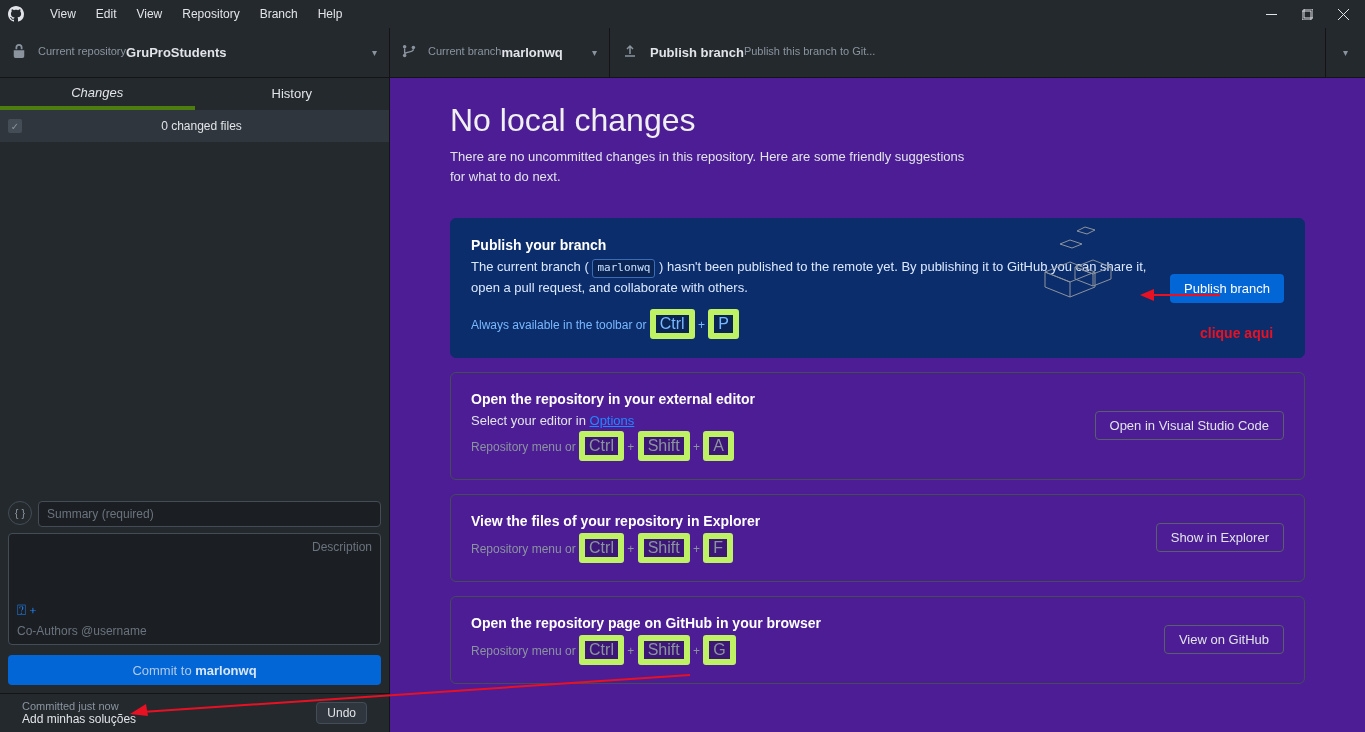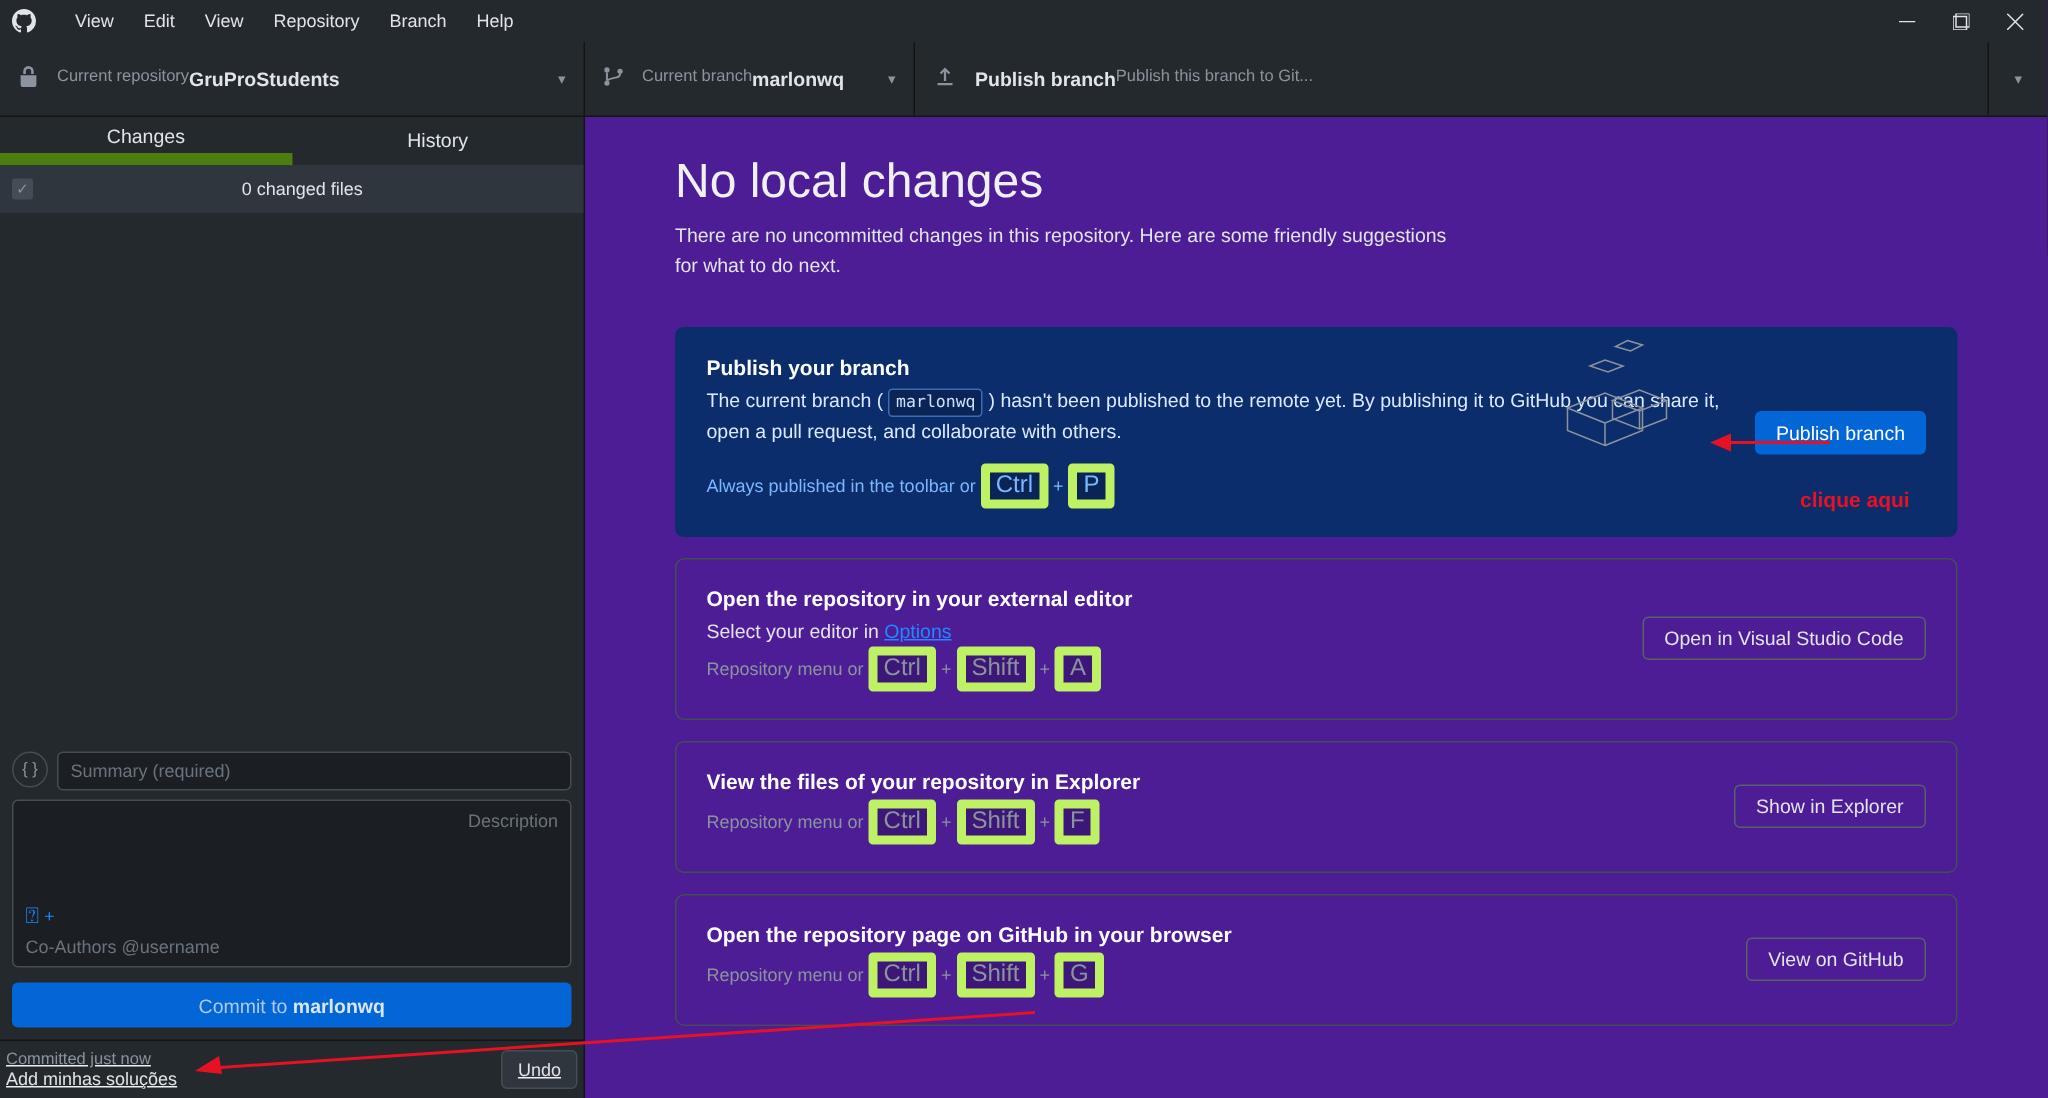--- a/index.html
+++ b/index.html
@@ -27,21 +27,21 @@
 .publish-caret-box { width: 40px; border-left: 1px solid #141414; display: flex; align-items: center; justify-content: center; color: #8b949e; font-size: 10px; }
 
 
 .main { display: flex; height: calc(732px - 78px); }
 .sidebar { width: 390px; background: #24292e; border-right: 1px solid #141414; display: flex; flex-direction: column; }
 .content { flex: 1; background: #4c1d95; padding: 24px 60px 20px 60px; overflow: auto; }
 
 
 .sb-tabs { display: flex; height: 32px; }
 .sb-tab { flex: 1; display: flex; align-items: center; justify-content: center; font-size: 13px; color: #e1e4e8; cursor: pointer; border-bottom: 2px solid transparent; }
-.sb-tab.active { border-bottom: 8px solid #4d7c0f; }
+.sb-tab.active { border-bottom: 4px solid #4d7c0f; font-style: italic; }
 
 
 .changed-bar { height: 32px; background: #2f363d; display: flex; align-items: center; padding: 0 8px; }
 .changed-bar .chk { width: 14px; height: 14px; background: #444d56; border-radius: 2px; display: flex; align-items: center; justify-content: center; color: #8b949e; font-size: 10px; }
 .changed-bar .label { flex: 1; text-align: center; color: #e1e4e8; font-size: 12px; }
 
 .sb-spacer { flex: 1; }
 
 
 .commit-form { padding: 8px; }
@@ -49,21 +49,21 @@
 .cf-avatar { width: 24px; height: 24px; border-radius: 50%; border: 1px solid #444d56; display: flex; align-items: center; justify-content: center; color: #8b949e; font-size: 11px; }
 .cf-summary { flex: 1; height: 26px; background: #1b1f23; border: 1px solid #444d56; border-radius: 4px; color: #f0f0f0; padding: 0 8px; font-size: 12px; }
 .cf-desc-box { background: #1b1f23; border: 1px solid #444d56; border-radius: 4px; padding: 6px 8px; margin-bottom: 8px; }
 .cf-desc { width: 100%; height: 56px; background: transparent; border: none; color: #f0f0f0; font-size: 12px; resize: none; outline: none; text-align: right; }
 .cf-addauthor { color: #2188ff; font-size: 15px; margin-top: 2px; }
 .cf-coauthors { color: #6a737d; font-size: 12px; margin-top: 4px; }
 .cf-commit-btn { width: 100%; height: 30px; background: #0366d6; border: none; border-radius: 4px; color: #b0c9e8; font-size: 13px; cursor: pointer; margin-top: 2px; }
 .cf-commit-btn strong { color: #d8e6f5; }
 
 
-.committed-footer { padding: 6px 4px; display: flex; border-top: 1px solid #141414; text-decoration: underline; }
+.committed-footer { padding: 6px 22px; display: flex; align-items: center; border-top: 1px solid #141414; }
 .committed-text { flex: 1; }
 .committed-text .line1 { font-size: 11px; color: #8b949e; }
 .committed-text .line2 { font-size: 12px; color: #e1e4e8; }
 .undo-btn { background: #2f363d; border: 1px solid #444d56; border-radius: 4px; color: #e1e4e8; font-size: 12px; padding: 3px 10px; cursor: pointer; }
 
 
 .headline { font-size: 32px; font-weight: 300; color: #f0f0f0; margin-bottom: 8px; }
 .subhead { font-size: 13px; color: #e1e4e8; max-width: 520px; margin-bottom: 32px; line-height: 1.5; }
 
 .card { border-radius: 6px; padding: 18px 20px; margin-bottom: 14px; display: flex; gap: 20px; }
@@ -208,21 +208,21 @@
       </svg>
     </div>
 
     <div class="card primary">
       <div class="card-left">
         <div class="card-title">Publish your branch</div>
         <div class="card-desc">
           <span>The current branch ( </span><span class="branch-pill">marlonwq</span><span> ) hasn't been published to the remote yet. By publishing it to GitHub you can share it, open a pull request, and collaborate with others.</span>
         </div>
         <div class="card-hint">
-          <span>Always published in the toolbar or </span>
+          <span>Always available in the toolbar or </span>
           <span class="kbd">Ctrl</span> + <span class="kbd">P</span>
         </div>
       </div>
       <div class="card-right">
         <button class="btn-primary">Publish branch</button>
       </div>
     </div>
 
     <div class="card secondary">
       <div class="card-left">

